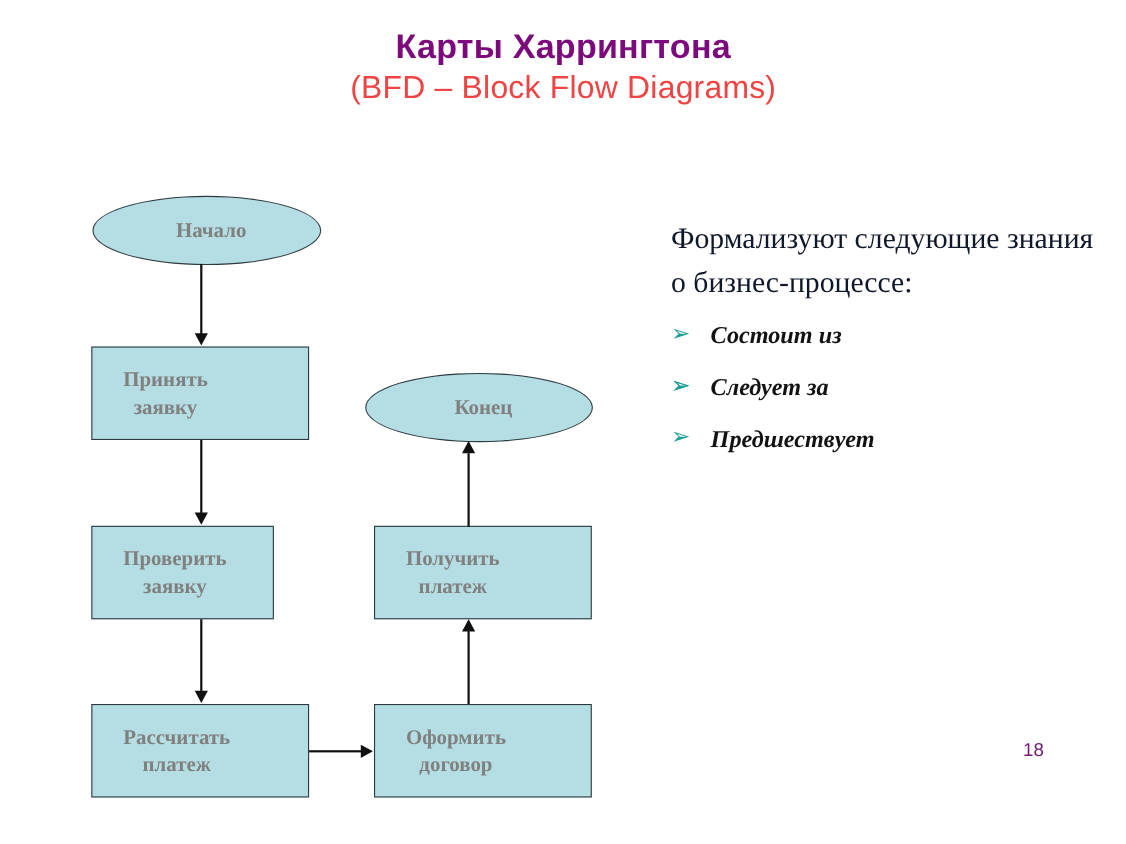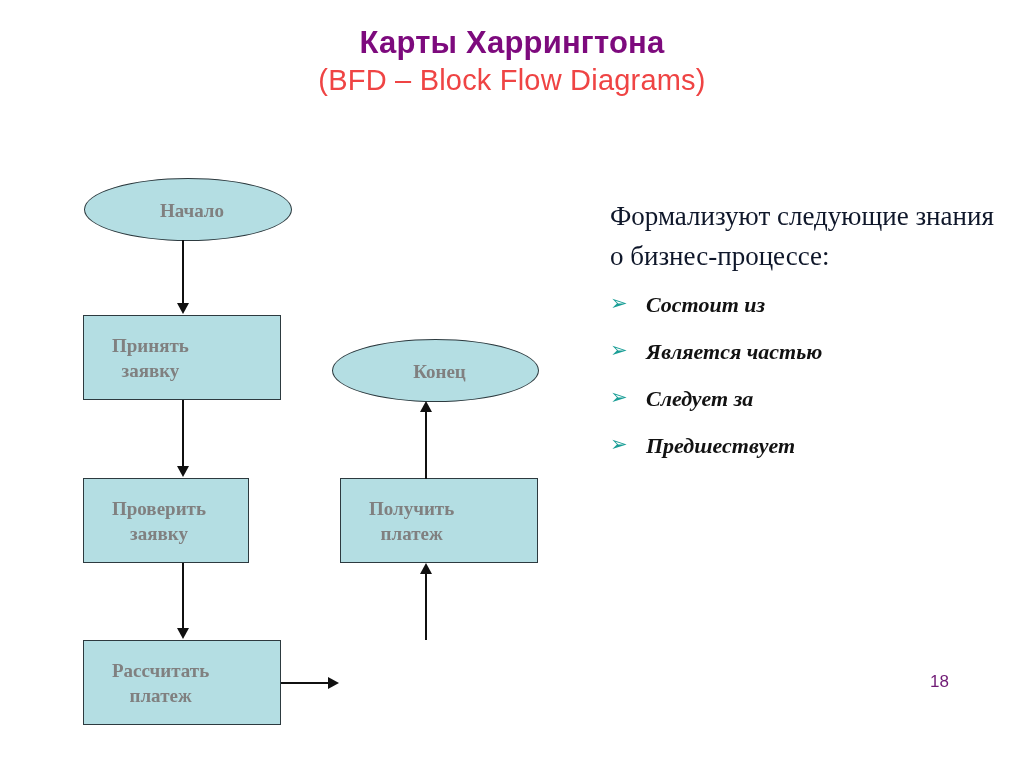--- a/index.html
+++ b/index.html
@@ -207,20 +207,24 @@
     <div class="node" id="node-receive">
       <span class="lbl">Получить
 платеж</span>
     </div>
 
     <div class="node" id="node-calc">
       <span class="lbl">Рассчитать
 платеж</span>
     </div>
 
+    <div class="node" id="node-contract">
+      <span class="lbl">Оформить
+договор</span>
+    </div>
 
     <div class="conn-v" style="left:182px; top:240px; height:64px;"></div>
     <div class="arrowhead arrow-down" style="left:177px; top:303px;"></div>
 
     <div class="conn-v" style="left:182px; top:400px; height:67px;"></div>
     <div class="arrowhead arrow-down" style="left:177px; top:466px;"></div>
 
     <div class="conn-v" style="left:182px; top:563px; height:66px;"></div>
     <div class="arrowhead arrow-down" style="left:177px; top:628px;"></div>
 
@@ -237,21 +241,20 @@
 
   <div id="right-col">
     <p class="intro">Формализуют следующие знания о бизнес-процессе:</p>
     <ul class="bullets">
       <li>
         <span class="bullet-mark">➢</span>
         <span>Состоит из</span>
       </li>
       <li>
         <span class="bullet-mark">➢</span>
-        <span>Является частью</span>
       </li>
       <li>
         <span class="bullet-mark">➢</span>
         <span>Следует за</span>
       </li>
       <li>
         <span class="bullet-mark">➢</span>
         <span>Предшествует</span>
       </li>
     </ul>

